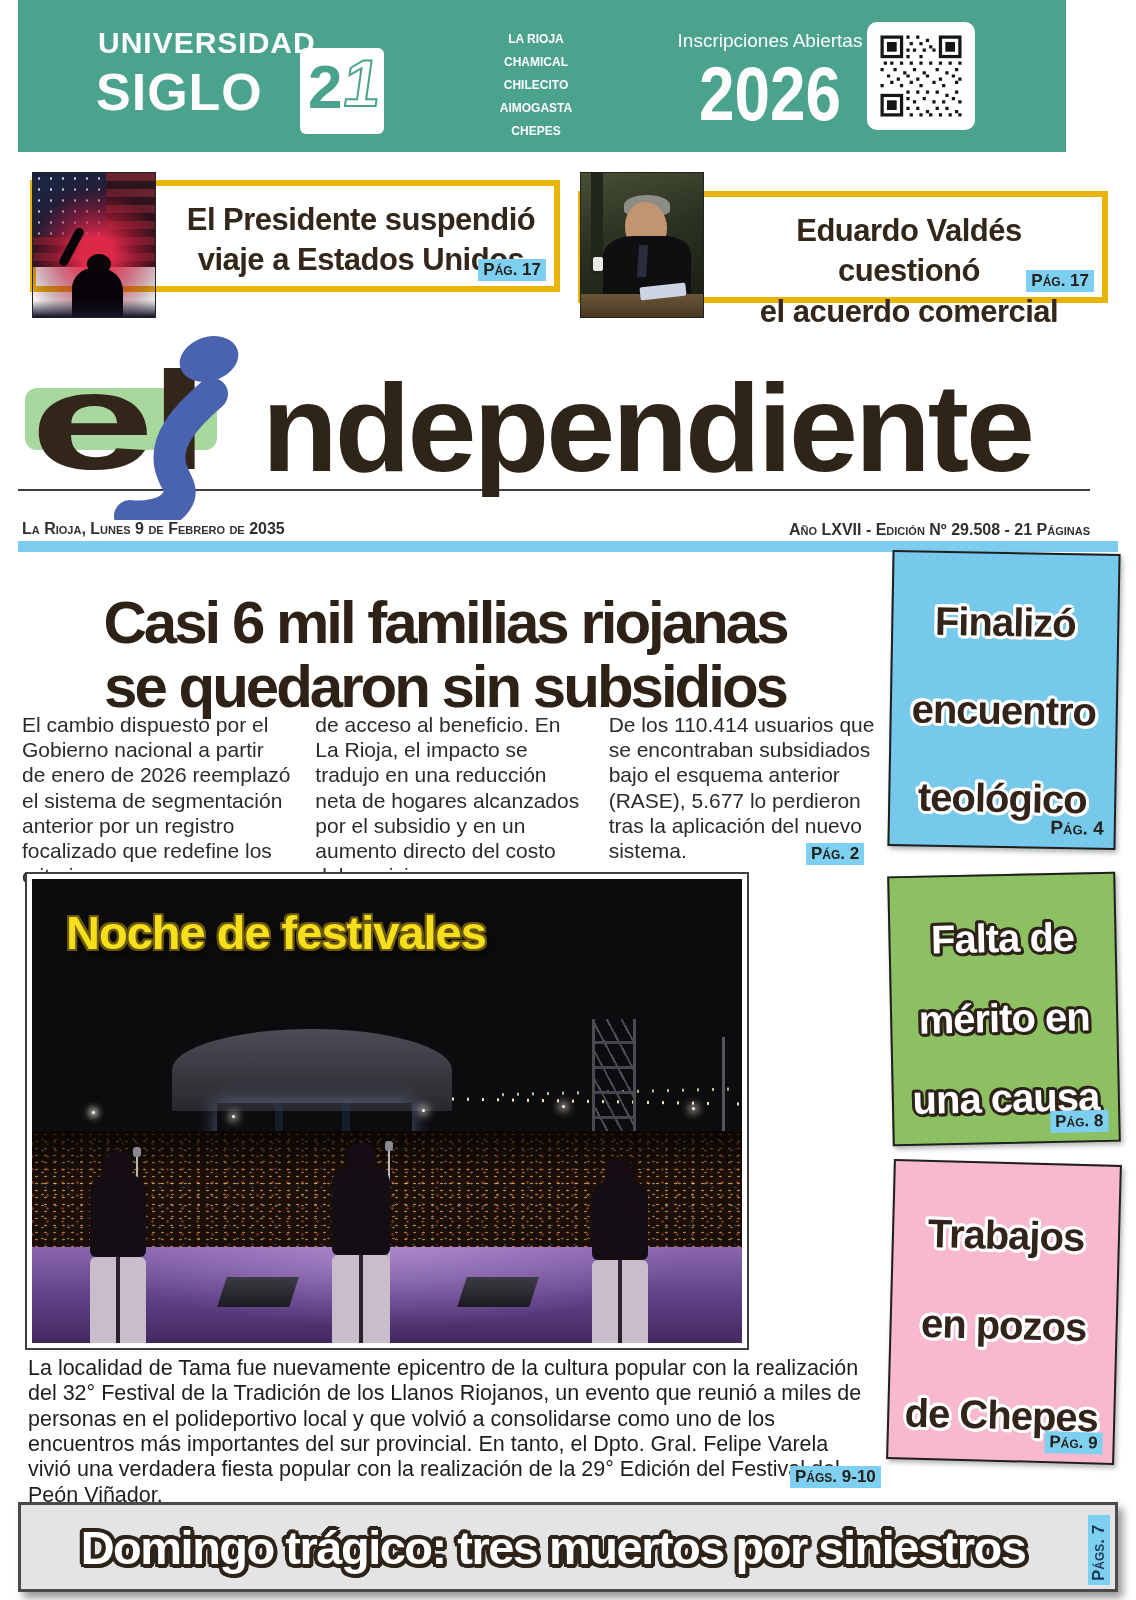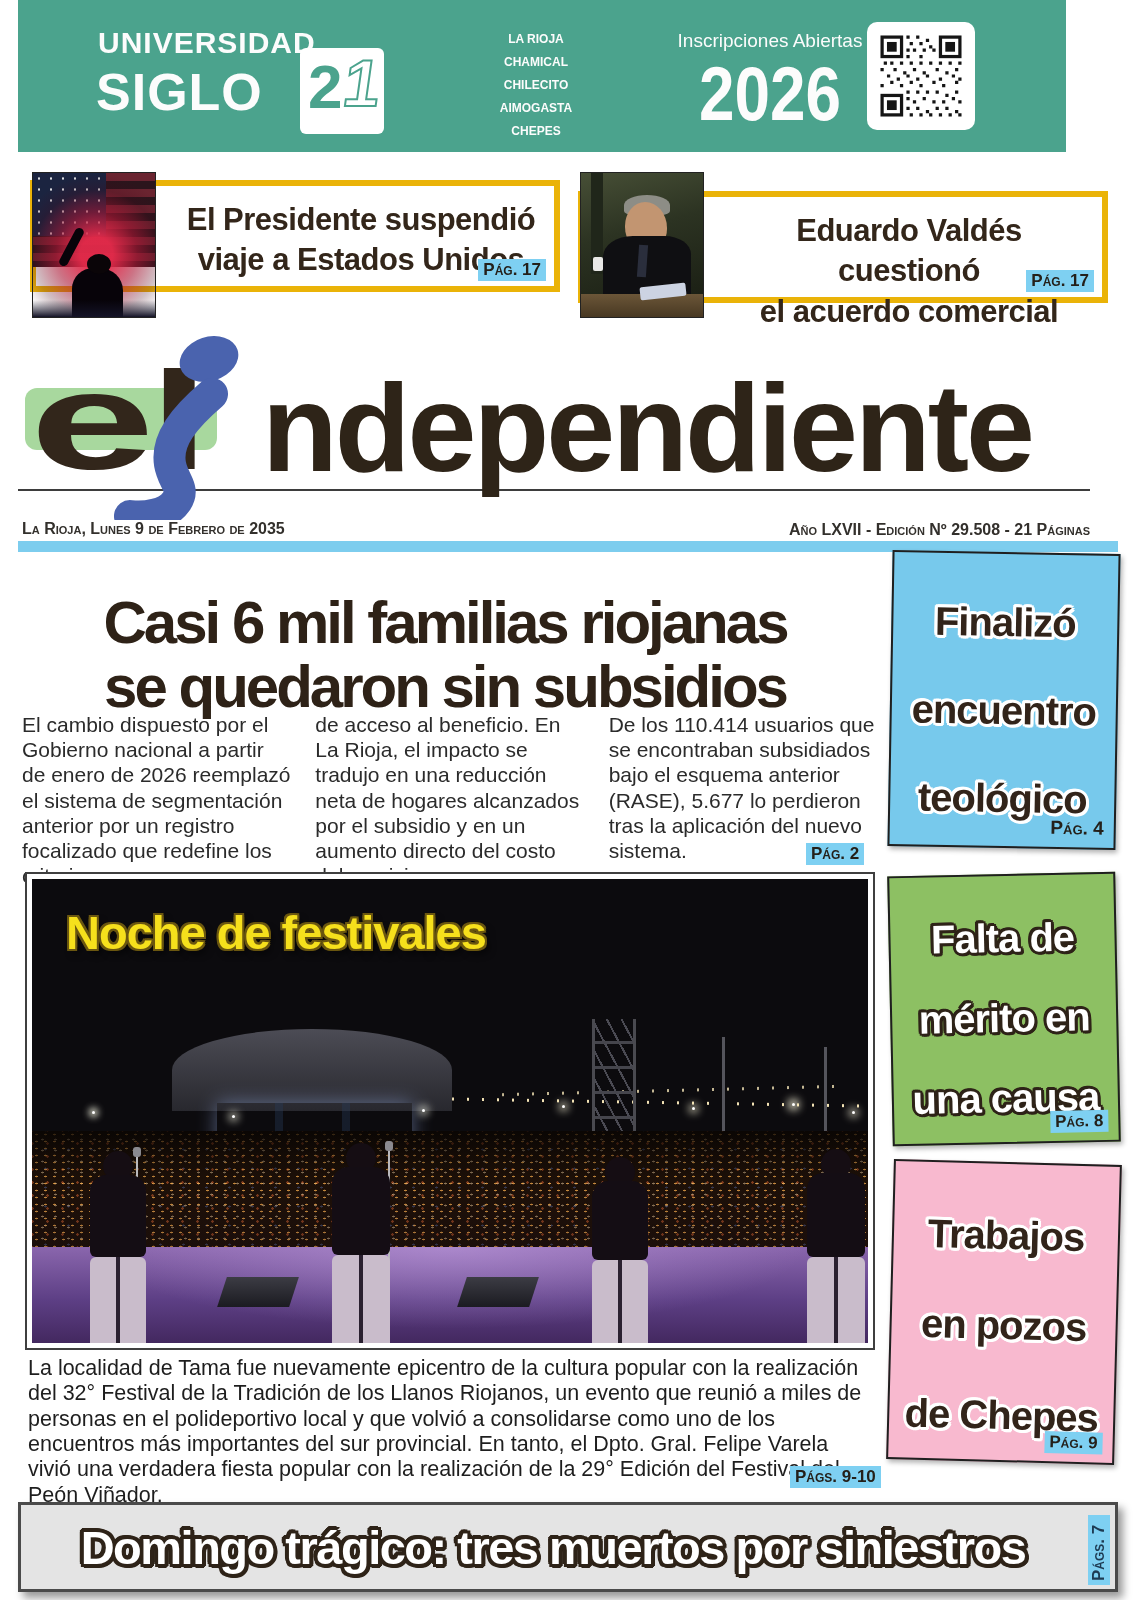--- a/index.html
+++ b/index.html
@@ -70,21 +70,21 @@
   .blue-bar { left:18px; top:541px; width:1100px; height:11px; background:#7DCDEE; }
 
   
   .lead-headline { left:10px; top:556px; width:870px; text-align:center; font-size:60px; font-weight:bold;
                    line-height:1.06; letter-spacing:-3px; color:#2E2217;margin-top:35px; }
   .lead-cols { left:22px; top:712px; width:856px; display:flex; gap:24px; }
   .lead-col { flex:1; font-size:21px; line-height:1.2; color:#2b2b2b; }
   .lead-page { left:806px; top:843px; }
 
   
-  .photo-frame { left:25px; top:872px; width:850px; height:478px; border:2px solid #3f3f3f; background:#fff; padding:5px; }
+  .photo-frame { left:25px; top:872px; width:724px; height:478px; border:2px solid #3f3f3f; background:#fff; padding:5px; }
   .photo { position:relative; width:100%; height:100%; background:#0c0b0e; overflow:hidden; }
   .nf-title { position:absolute; left:34px; top:26px; font-size:47px; font-weight:bold; letter-spacing:-1px; color:#F6E01C; z-index:6;
               text-shadow:2px 0 0 #6b5710,-2px 0 0 #6b5710,0 2px 0 #6b5710,0 -2px 0 #6b5710,2px 2px 0 #6b5710,-2px -2px 0 #6b5710,2px -2px 0 #6b5710,-2px 2px 0 #6b5710,4px 5px 7px rgba(0,0,0,.65); }
   .dome { position:absolute; left:140px; top:150px; width:280px; height:82px; background:linear-gradient(#4c4c55,#28282e); border-radius:100% 100% 0 0; }
   .stage-face { position:absolute; left:185px; top:224px; width:195px; height:56px; background:linear-gradient(#e3eaf5,#93a6c2);
                 opacity:.85; box-shadow:0 0 20px rgba(170,195,255,.55);
                 background-image:linear-gradient(90deg,transparent 0 30%, rgba(40,60,90,.45) 30% 34%, transparent 34% 64%, rgba(40,60,90,.45) 64% 68%, transparent 68%); }
   .lamps { position:absolute; left:60px; top:232px; width:3px; height:3px; border-radius:50%; background:#fff;
            box-shadow:0 0 7px 3px rgba(255,255,235,.9), 140px 4px 0 0 #fff, 140px 4px 8px 3px rgba(255,255,235,.8),
            330px -2px 0 0 #fff, 330px -2px 8px 3px rgba(255,255,235,.8), 470px -6px 0 0 #fff, 470px -6px 8px 3px rgba(255,250,220,.8),

